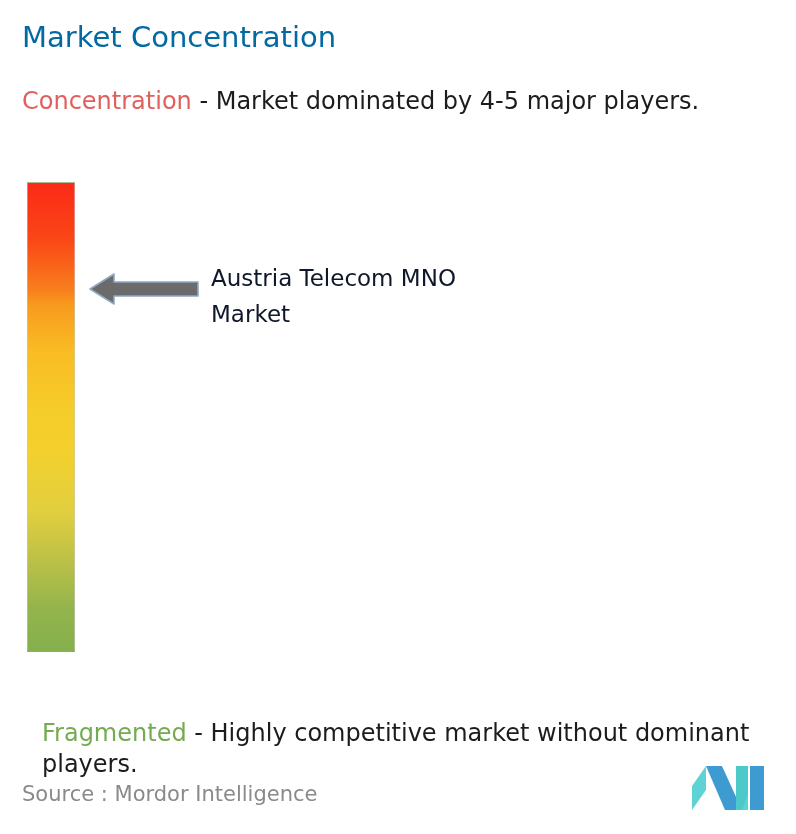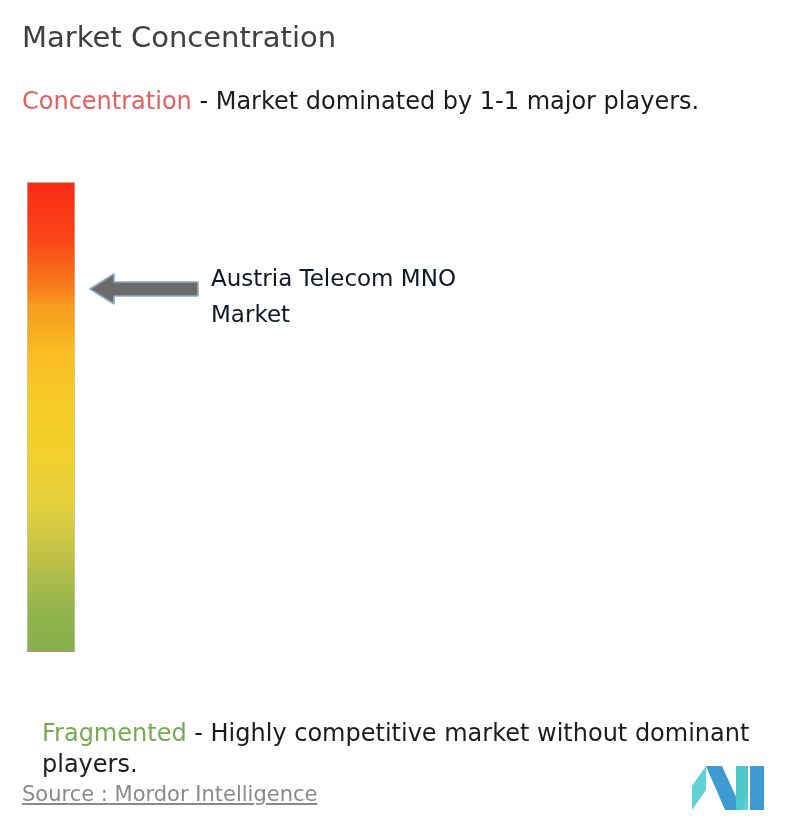--- a/index.html
+++ b/index.html
@@ -16,21 +16,21 @@
     overflow: hidden;
   }
 
   
   .page-title {
     position: absolute;
     left: 22px;
     top: 20px;
     font-size: 29px;
     font-weight: 400;
-    color: #404040;
+    color: #0369a1;
     letter-spacing: 0px;
     white-space: nowrap;
   }
 
   
   .legend-line {
     position: absolute;
     left: 22px;
     width: 762px;
     font-size: 24px;
@@ -96,37 +96,36 @@
 
   
   .source-text {
     position: absolute;
     left: 22px;
     top: 782px;
     font-size: 21px;
     color: #8a8a8a;
     font-weight: 400;
     white-space: nowrap;
-    text-decoration: underline;
   }
   .brand-logo {
     position: absolute;
     left: 692px;
     top: 766px;
     width: 72px;
     height: 44px;
   }
 </style>
 </head>
 <body>
 
 <div class="page-title">Market Concentration</div>
 
 <div class="legend-line top">
-  <span class="legend-term consolidated">Concentration</span><span class="legend-desc"> - </span><span class="legend-desc">Market dominated by 1-1 major players.</span>
+  <span class="legend-term consolidated">Concentration</span><span class="legend-desc"> - </span><span class="legend-desc">Market dominated by 4-5 major players.</span>
 </div>
 
 <div class="scale-bar"></div>
 
 <div class="pointer-arrow">
   <svg width="112" height="38" viewBox="0 0 112 38" xmlns="http://www.w3.org/2000/svg">
     <polygon points="2,19 26,4 26,12 110,12 110,26 26,26 26,34" fill="#6b6b6b" stroke="#8fa8c4" stroke-width="1.6" stroke-linejoin="round"></polygon>
   </svg>
 </div>
 

